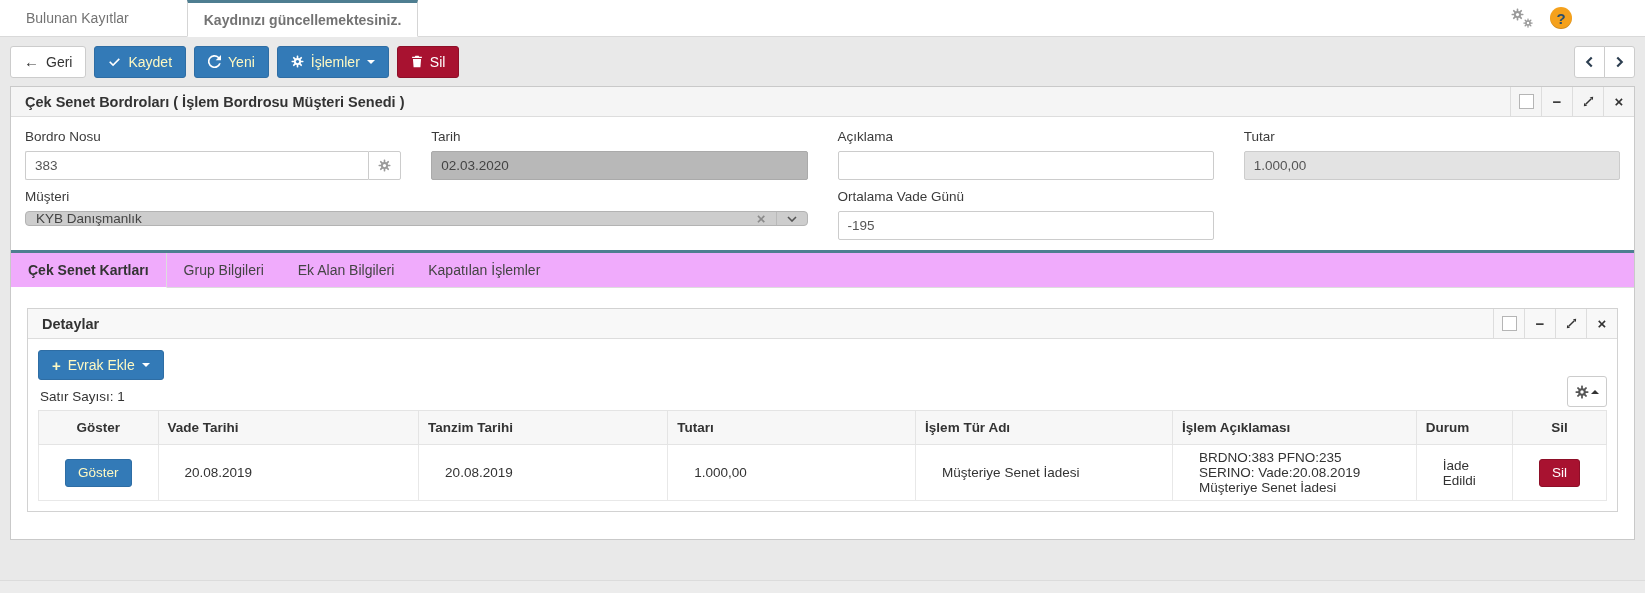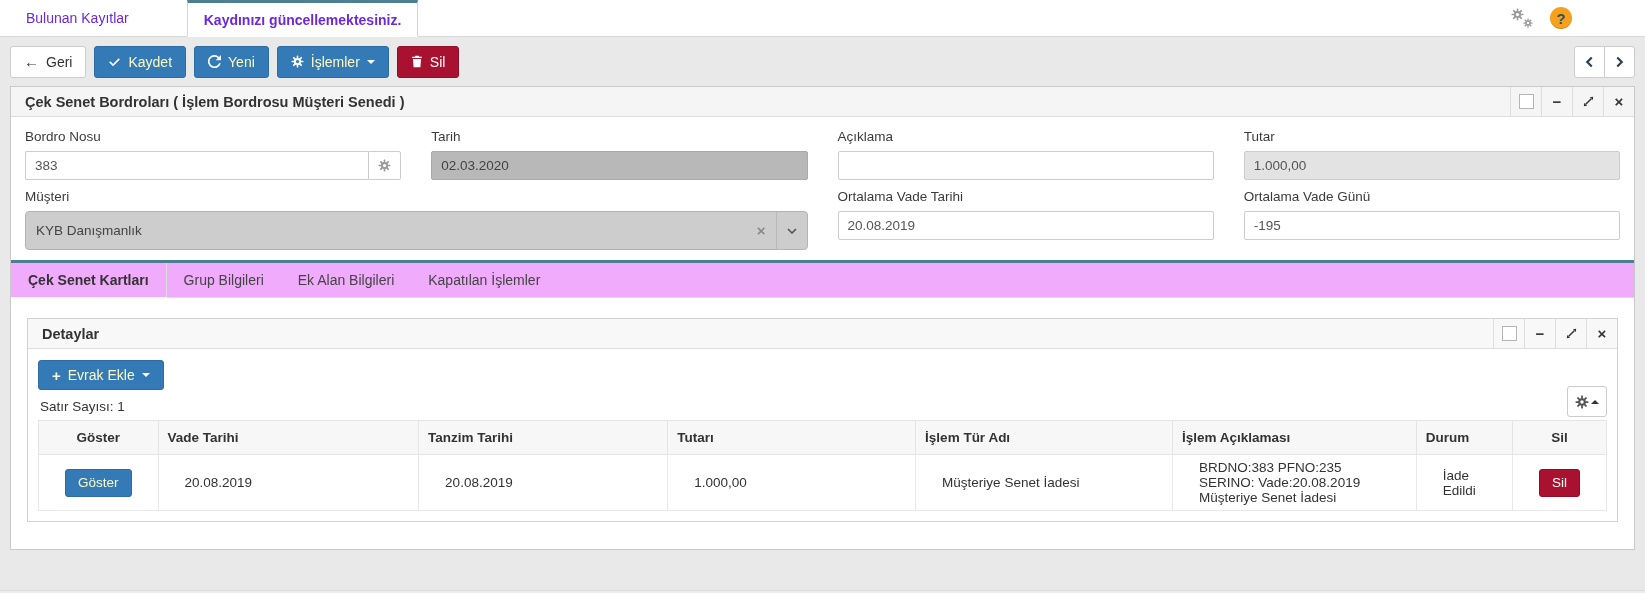--- a/index.html
+++ b/index.html
@@ -5,21 +5,21 @@
   * { box-sizing: border-box; margin: 0; padding: 0; }
   html,body { width:1645px; height:593px; overflow:hidden; }
   body {
     background:#e9e9e9;
     font-family:"Liberation Sans","DejaVu Sans",sans-serif;
     color:#333; font-size:14px;
   }
   
   .topbar { background:#fff; border-bottom:1px solid #d9d9d9; height:37px;
             display:flex; align-items:stretch; position:relative; }
-  .toptab { display:flex; align-items:center; padding:14px 16px; cursor:pointer; color:#6d28d9; }
+  .toptab { display:flex; align-items:center; padding:14px 16px; cursor:pointer; color:#737373; }
   .toptab.first { margin-left:10px; }
   .toptab.active {
     border-top:3px solid #4e7e91; border-left:1px solid #d5d5d5; border-right:1px solid #d5d5d5;
     background:#fff; font-weight:700; margin-bottom:-1px; border-bottom:1px solid #fff;margin-left:42px;
   }
   .topbar-icons { position:absolute; right:0; top:0; height:36px; display:flex; align-items:center; gap:17px; padding-right:73px; }
   .gears-btn { width:22px; height:20px; position:relative; cursor:pointer; }
   .help-btn { width:22px; height:22px; border-radius:50%; background:#f5a11c;
               display:flex; align-items:center; justify-content:center;
               color:#2a4e6c; font-weight:700; font-size:15px; cursor:pointer;
@@ -50,21 +50,21 @@
   .field label { display:block; font-size:13.5px; color:#3b3b3b; margin-bottom:7px; }
   .span2 { grid-column:span 2; }
   .tb { width:100%; height:29px; border:1px solid #ccc; padding:0 9px; font-size:13.5px;
         color:#555; font-family:inherit; background:#fff; border-radius:2px; }
   .tb:disabled.dark  { background:#b8b8b8; color:#444; border-color:#aaa; }
   .tb:disabled.light { background:#e3e3e3; color:#555; border-color:#ccc; }
   .input-group { display:flex; }
   .input-group .tb { flex:1; border-right:none; border-radius:2px 0 0 2px; }
   .addon { width:33px; height:29px; background:#fff; border:1px solid #ccc; border-radius:0 2px 2px 0;
            display:flex; align-items:center; justify-content:center; cursor:pointer; }
-  .select2 { height:39px; background:#cdcdcd; border:1px solid #b3b3b3; border-radius:4px;
+  .select2 { height:15px; background:#cdcdcd; border:1px solid #b3b3b3; border-radius:4px;
              display:flex; align-items:center; padding-left:10px; color:#444; font-size:13.5px; }
   .select2 .clear-x { margin-left:auto; color:#8a8a8a; font-weight:700; font-size:15px; padding:0 10px; }
   .select2 .chev { width:31px; align-self:stretch; display:flex; align-items:center; justify-content:center;
                    border-left:1px solid #b9b9b9; }
   
   .subtabs { border-top:3px solid #4e7e91; border-bottom:1px solid #ddd; display:flex; background:#f0abfc; }
   .subtab { padding:9px 17px; color:#444; cursor:pointer; }
   .subtab.active { font-weight:700; color:#333; border-right:1px solid #ddd;
                    margin-bottom:-1px; border-bottom:1px solid #fff; }
   .tabcontent { padding:20px 16px 27px; }
@@ -229,24 +229,20 @@
       <label>Müşteri</label>
       <div class="select2">
         <span>KYB Danışmanlık</span>
         <span class="clear-x">×</span>
         <span class="chev">
           <svg class="ic" width="10" height="6" viewBox="0 0 10 6">
             <path d="M1 1l4 4 4-4" stroke="#555" stroke-width="1.6" fill="none"></path>
           </svg>
         </span>
       </div>
-    </div>
-    <div class="field">
-      <label>Ortalama Vade Tarihi</label>
-      <input class="tb" type="text" value="20.08.2019" style="">
     </div>
     <div class="field">
       <label>Ortalama Vade Günü</label>
       <input class="tb" type="text" value="-195" style="">
     </div>
   </div>
 
   <div class="subtabs">
     <div class="subtab active">Çek Senet Kartları</div>
     <div class="subtab">Grup Bilgileri</div>

